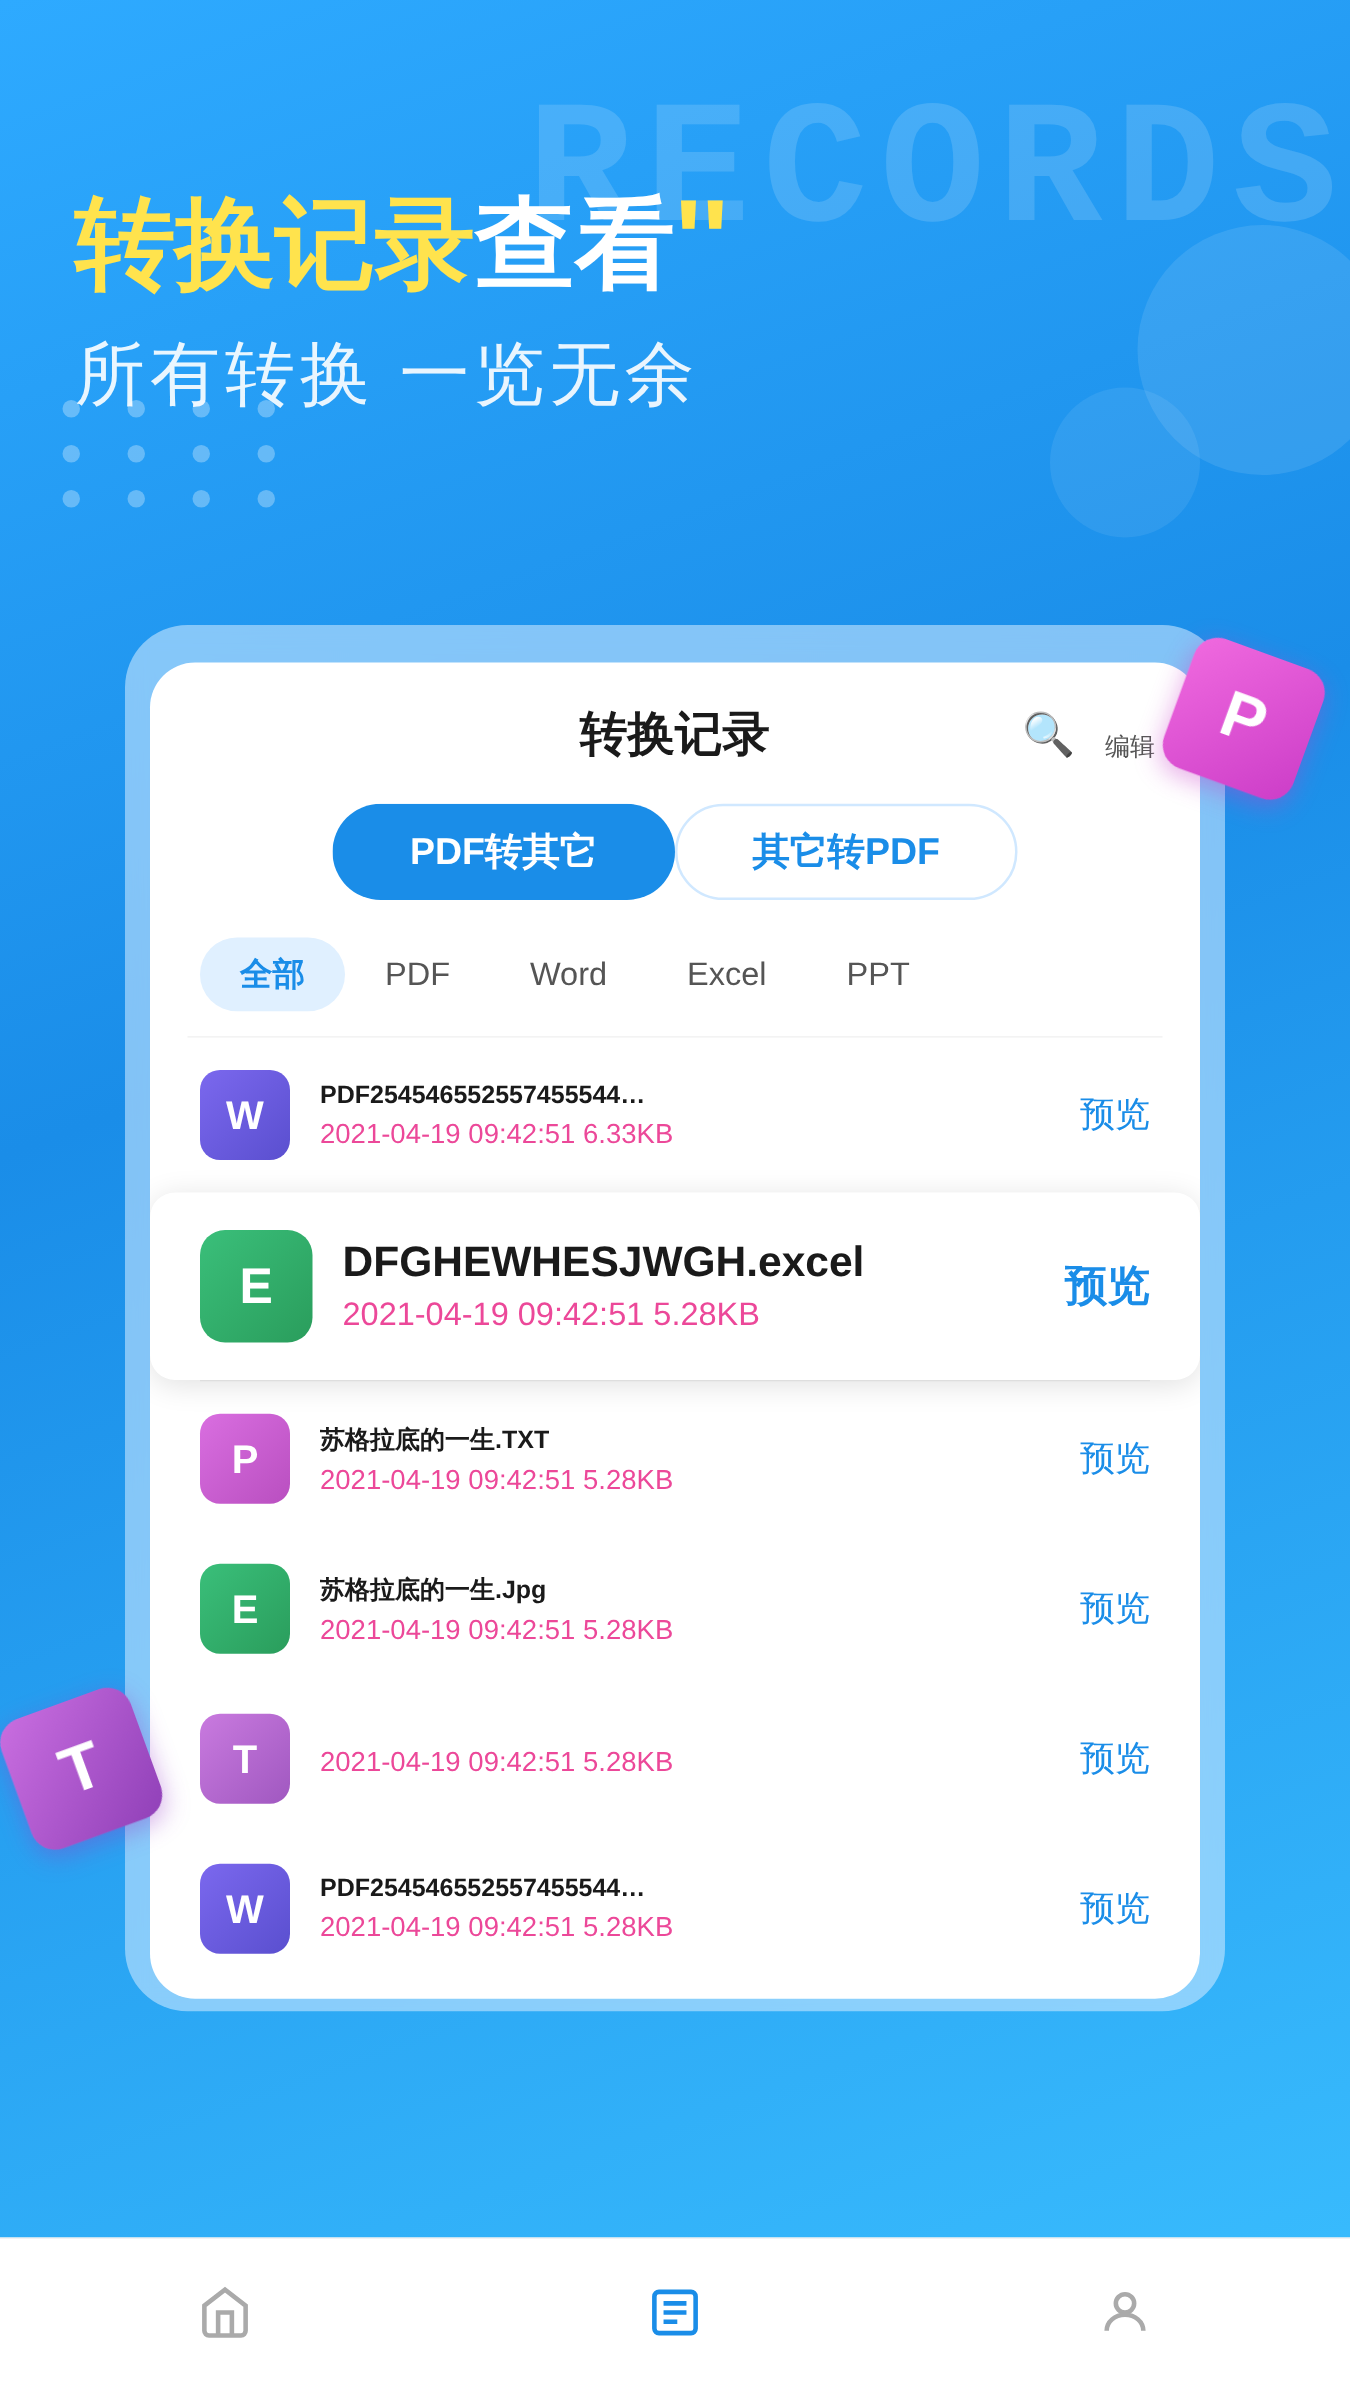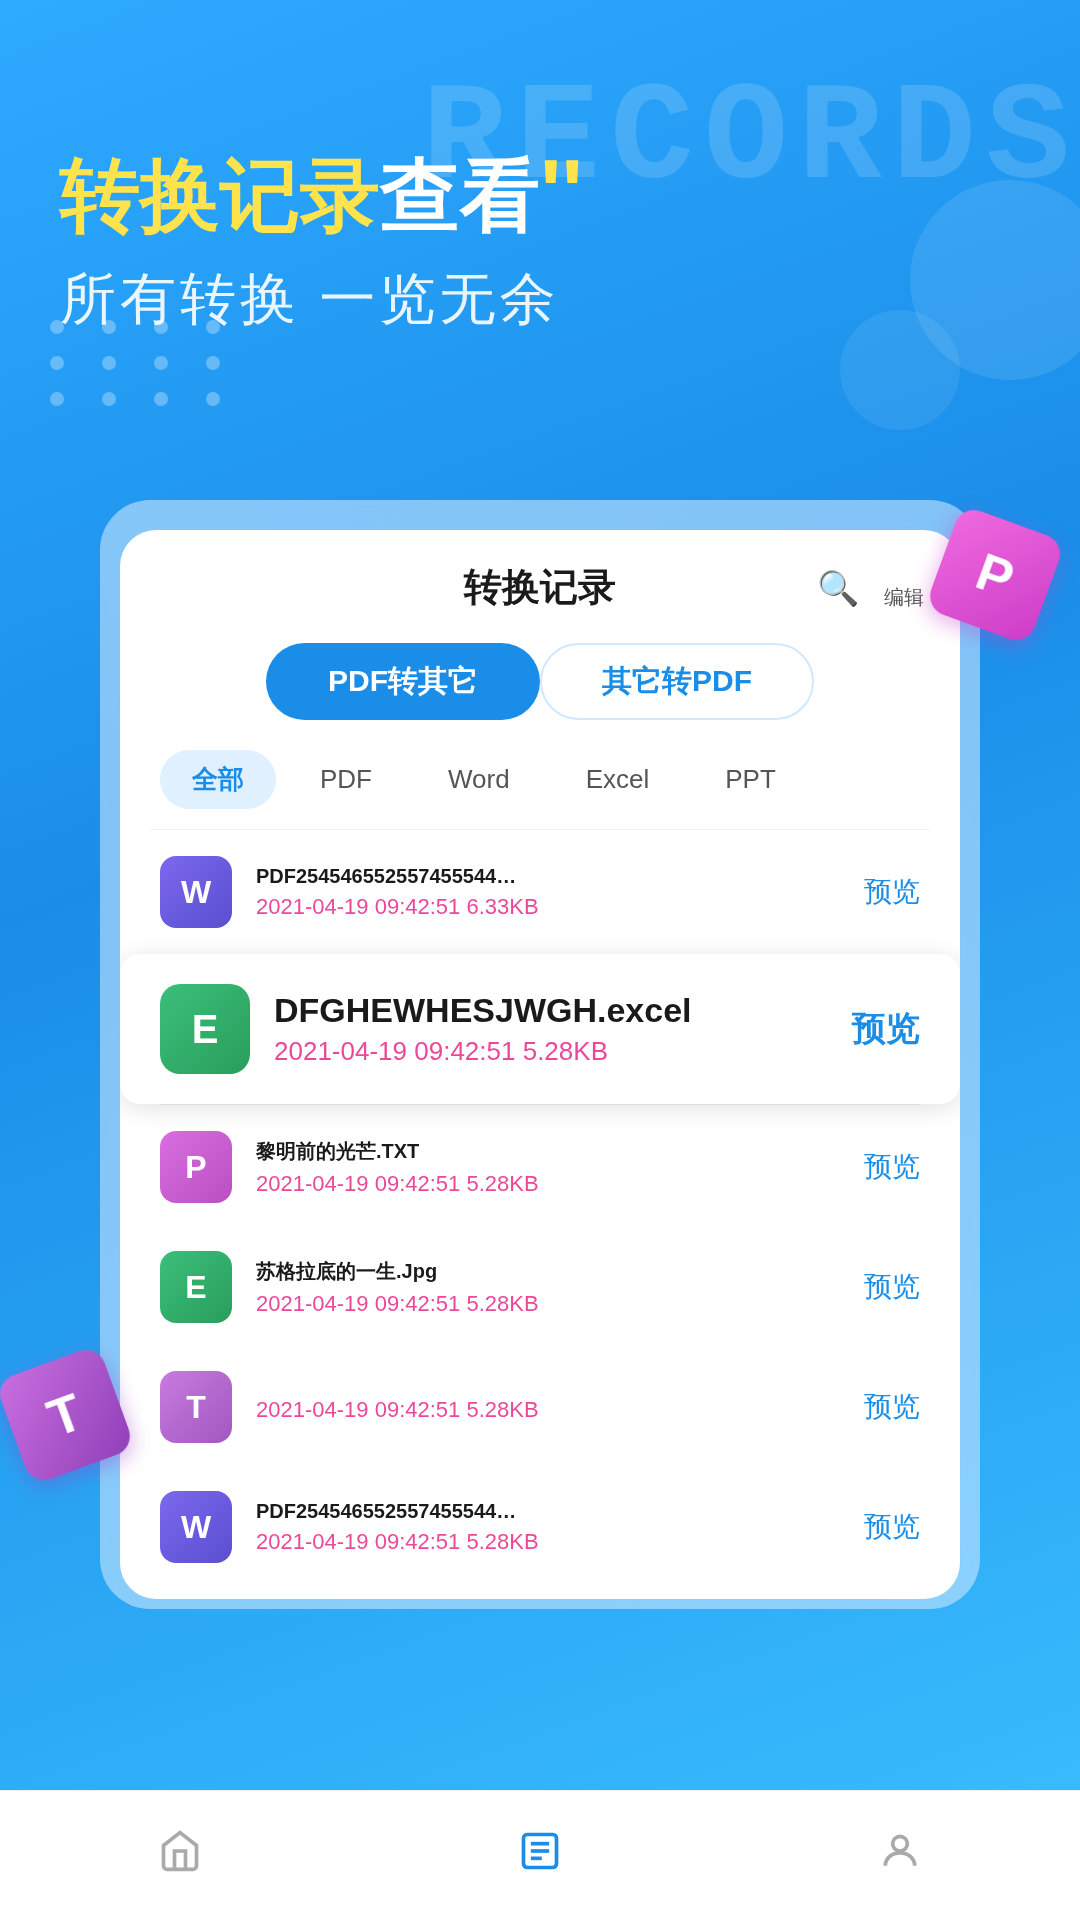--- a/index.html
+++ b/index.html
@@ -163,21 +163,21 @@
     }
     .tab-btn.inactive {
       background: transparent;
       color: #1a8de8;
       border-color: #d0e8ff;
     }
 
     
     .filter-row {
       display: flex;
-      gap: 12px;
+      gap: 0;
       padding: 10px 40px 20px;
       align-items: center;
     }
     .filter-pill {
       padding: 12px 32px;
       border-radius: 30px;
       font-size: 26px;
       cursor: pointer;
       color: #555;
       font-weight: 500;
@@ -429,21 +429,21 @@
             </div>
           </div>
           <span class="preview-btn">预览</span>
         </div>
 
         <div class="divider"></div>
 
         <div class="file-item">
           <div class="file-icon icon-txt">P</div>
           <div class="file-info">
-            <div class="file-name">黎明前的光芒.TXT</div>
+            <div class="file-name">苏格拉底的一生.TXT</div>
             <div class="file-meta">
               <span>2021-04-19</span>
               <span>  </span>
               <span>09:42:51</span>
               <span>  </span>
               <span>5.28KB</span>
             </div>
           </div>
           <span class="preview-btn">预览</span>
         </div>

